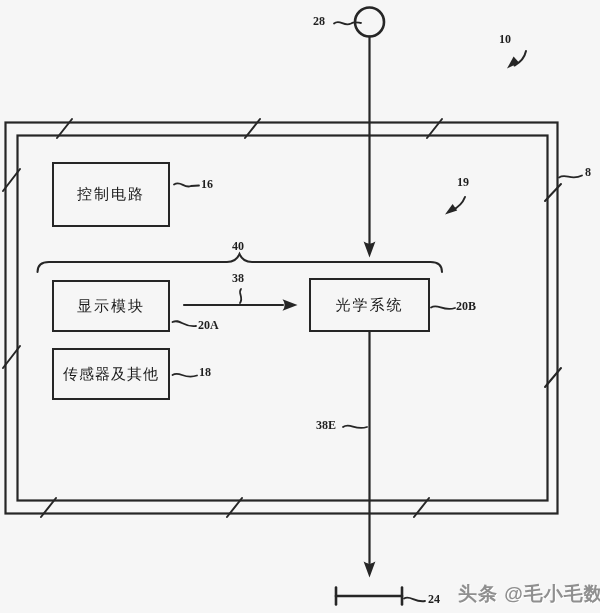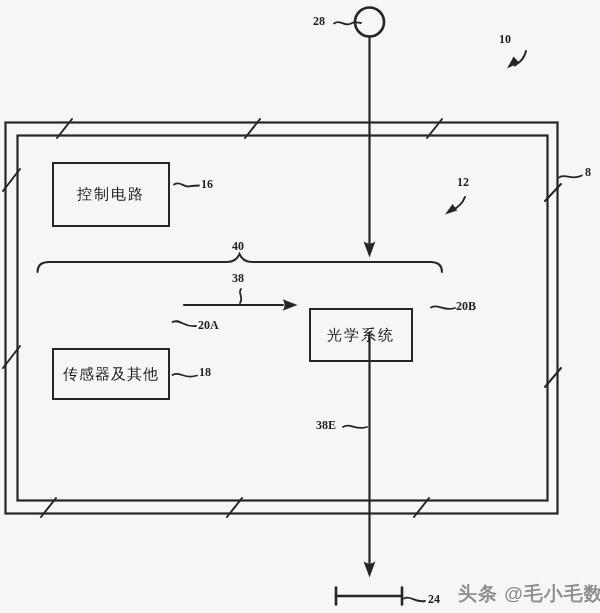--- a/index.html
+++ b/index.html
@@ -30,21 +30,21 @@
     color:#1f1f1f;
     font-size:12px;
     font-weight:600;
     line-height:1;
     white-space:nowrap;
     font-family:"Liberation Serif", serif;
   }
   #box-control{left:52px;top:162px;width:118px;height:65px;}
   #box-display{left:52px;top:280px;width:118px;height:52px;}
   #box-sensors{left:52px;top:348px;width:118px;height:52px;letter-spacing:1px;}
-  #box-optical{left:309px;top:278px;width:104px;height:54px;margin-top:30px;}
+  #box-optical{left:309px;top:278px;width:121px;height:54px;}
   #r28{left:313px;top:15px;}
   #r10{left:499px;top:33px;}
   #r8{left:585px;top:166px;}
   #r12{left:457px;top:176px;}
   #r16{left:201px;top:178px;}
   #r20{left:232px;top:240px;}
   #r38{left:232px;top:272px;}
   #r20A{left:198px;top:319px;}
   #r20B{left:456px;top:300px;}
   #r18{left:199px;top:366px;}
@@ -130,31 +130,34 @@
       <path d="M297.5,305 L282.5,299.2 Q286.8,305 282.5,310.8 Z"></path>
       <path d="M369.5,577.5 L363.6,561.5 Q369.5,565.8 375.4,561.5 Z"></path>
       <path d="M507,68.5 L519.2,62.8 L513.6,56.6 Z"></path>
       <path d="M445,214.5 L457.2,210.4 L452.6,203.9 Z"></path>
     </g>
   </svg>
 
   <div class="box" id="box-control">
     <span>控制电路</span>
   </div>
+  <div class="box" id="box-display">
+    <span>显示模块</span>
+  </div>
   <div class="box" id="box-sensors">
     <span>传感器及其他</span>
   </div>
   <div class="box" id="box-optical">
     <span>光学系统</span>
   </div>
 
   <div class="ref" id="r28">28</div>
   <div class="ref" id="r10">10</div>
   <div class="ref" id="r8">8</div>
-  <div class="ref" id="r12">12</div>
+  <div class="ref" id="r12">19</div>
   <div class="ref" id="r16">16</div>
   <div class="ref" id="r20">40</div>
   <div class="ref" id="r38">38</div>
   <div class="ref" id="r20A">20A</div>
   <div class="ref" id="r20B">20B</div>
   <div class="ref" id="r18">18</div>
   <div class="ref" id="r38E">38E</div>
   <div class="ref" id="r24">24</div>
 
   <div id="watermark">头条 @毛小毛数码</div>

